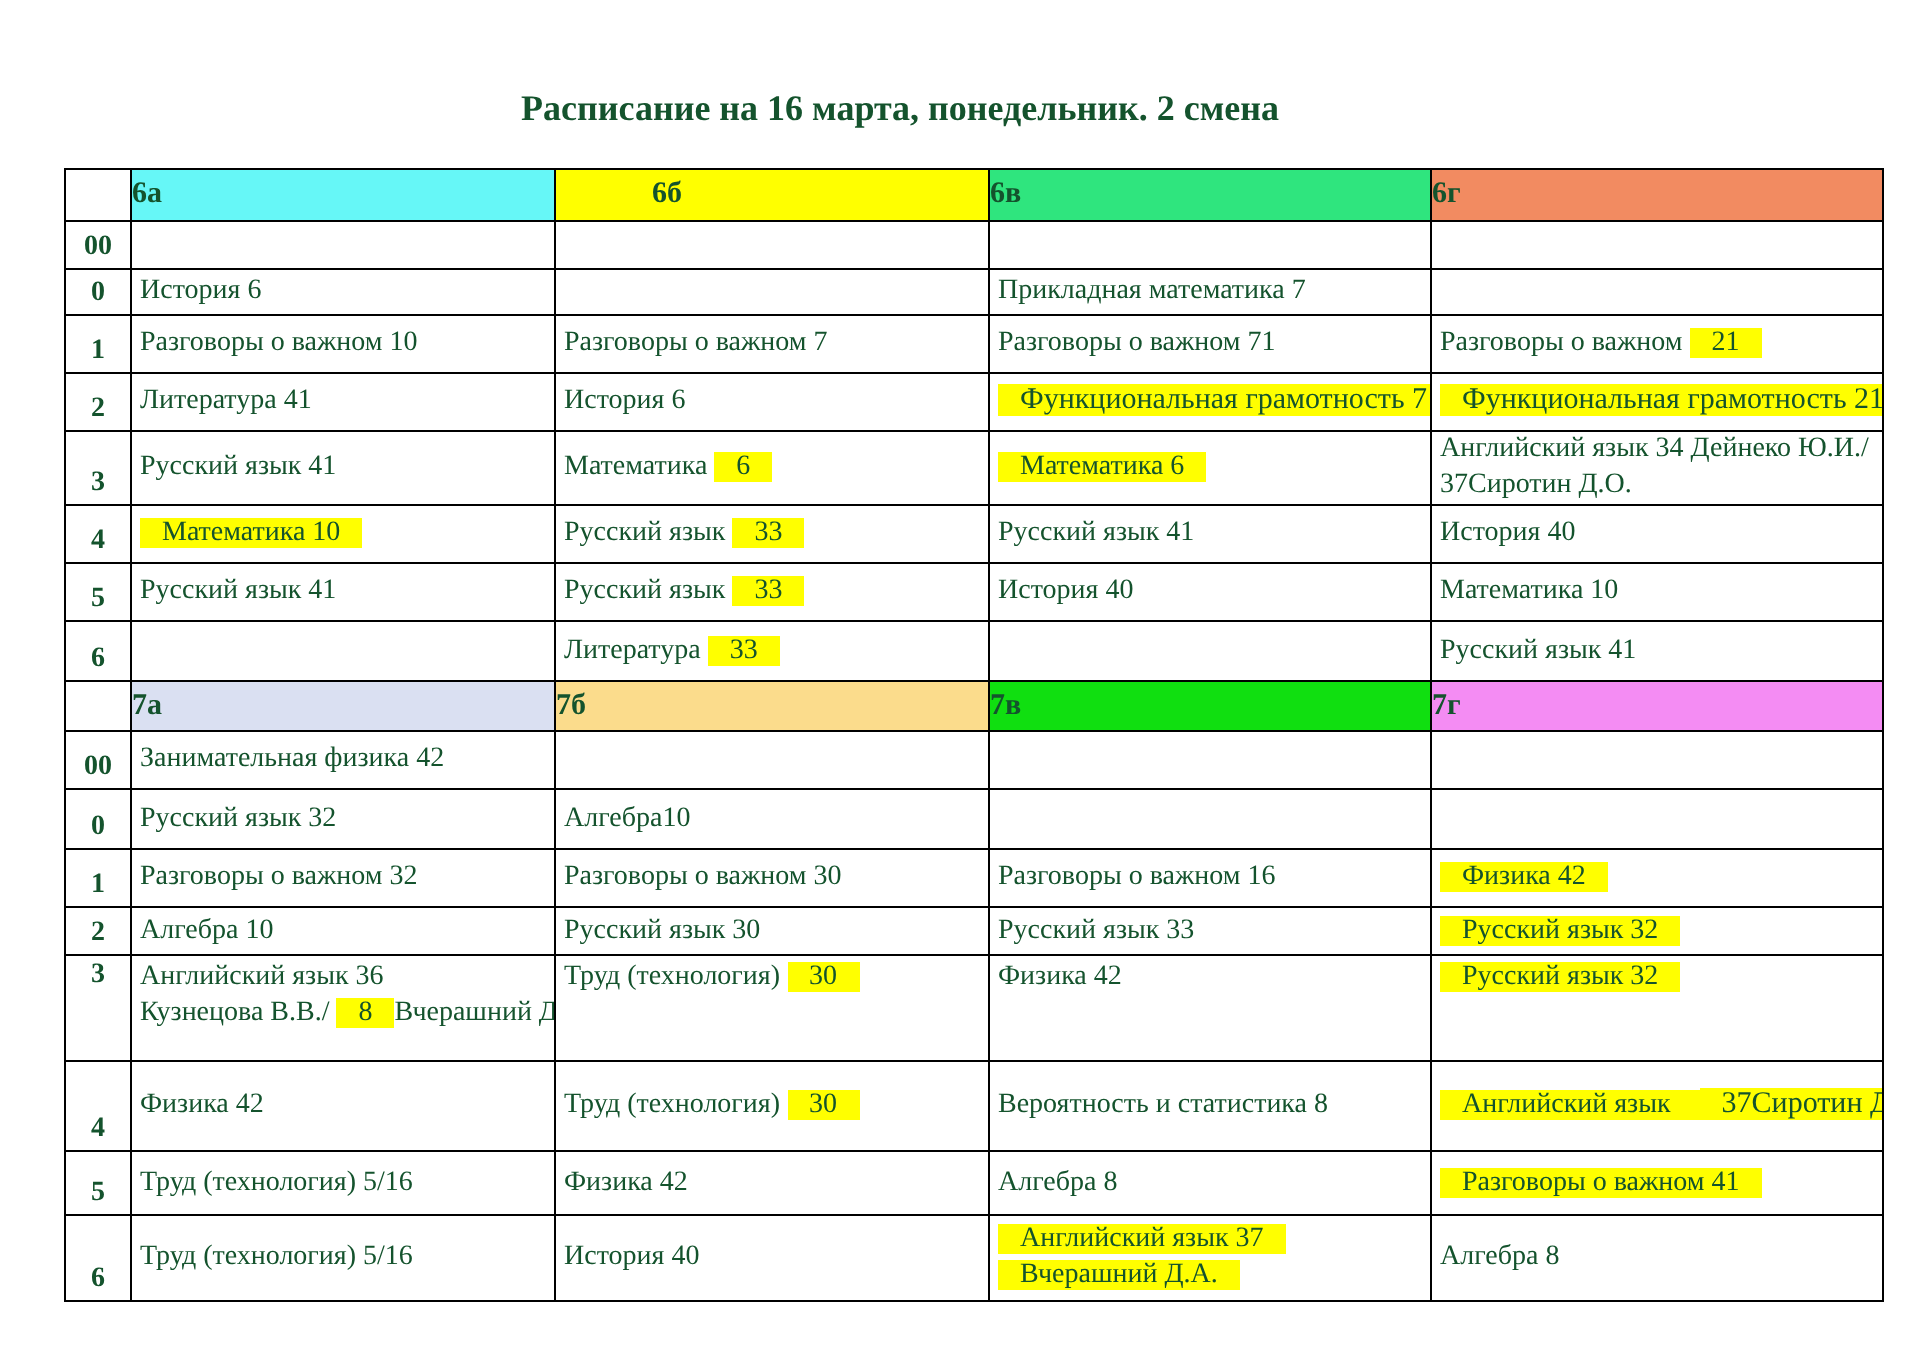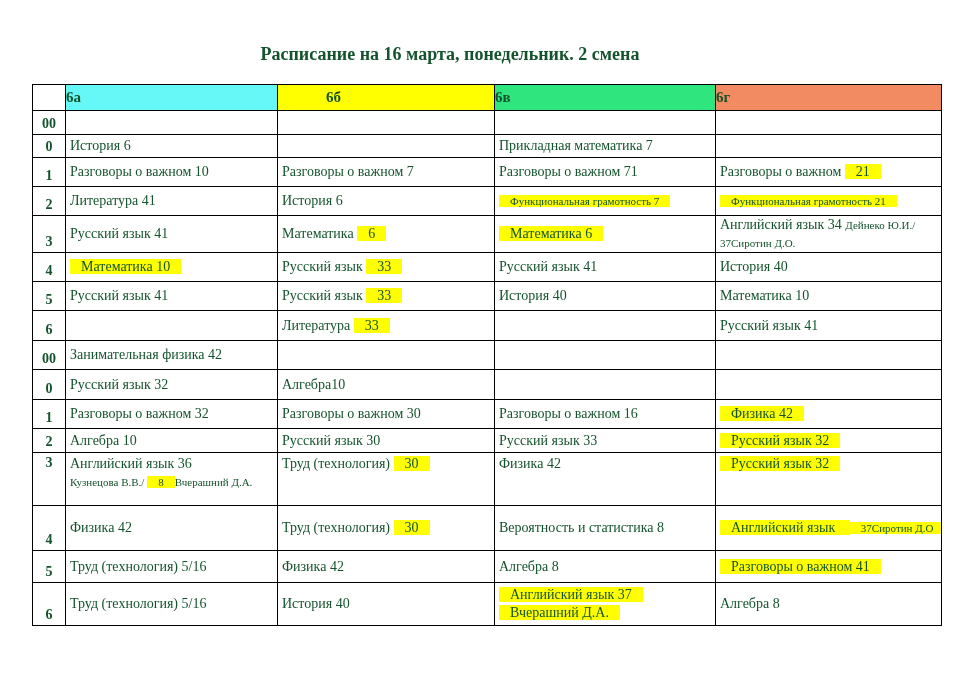--- a/index.html
+++ b/index.html
@@ -15,22 +15,22 @@
     position:absolute; top:84px; left:32px;
     border-collapse:collapse; table-layout:fixed; width:909px;
   }
   td { border:1px solid #000; padding:0 4px; font-size:14px; vertical-align:middle; overflow:hidden; }
   td.numcol { text-align:center; vertical-align:bottom; padding:0 1px 2px 1px;font-weight:bold; }
   td.colheader { text-align:left; font-weight:bold; font-size:15px; padding:0; }
   tr.valign-top td { vertical-align:top; padding-top:2px; }
   .line { line-height:1.28; white-space:nowrap; }
   .run {}
   .hl { background:#FFFF00; padding:0 11px; }
-  .sm { font-size:11px; }
-  .md { font-size:11px; }
+  .sm { font-size:14px; }
+  .md { font-size:15px; }
 </style>
 </head>
 <body>
 
 <div class="page">
   <h1 class="title">Расписание на 16 марта, понедельник. 2 смена</h1>
   <table class="schedule">
     <colgroup>
       <col style="width:33px">
       <col style="width:212px">
@@ -144,20 +144,27 @@
           <td class="numcol">6</td>
           <td></td>
           <td>
             <div class="line"><span class="run">Литература </span><span class="run hl">33</span></div>
           </td>
           <td></td>
           <td>
             <div class="line"><span class="run">Русский язык 41</span></div>
           </td>
         </tr>
+        <tr style="height: 25px;">
+          <td class="numcol"></td>
+          <td class="colheader" style="background: rgb(218, 224, 242);">7а</td>
+          <td class="colheader" style="background: rgb(251, 220, 140);">7б</td>
+          <td class="colheader" style="background: rgb(16, 223, 16);">7в</td>
+          <td class="colheader" style="background: rgb(244, 140, 243);">7г</td>
+        </tr>
         <tr style="height: 29px;">
           <td class="numcol">00</td>
           <td>
             <div class="line"><span class="run">Занимательная физика 42</span></div>
           </td>
           <td></td>
           <td></td>
           <td></td>
         </tr>
         <tr style="height: 30px;">

